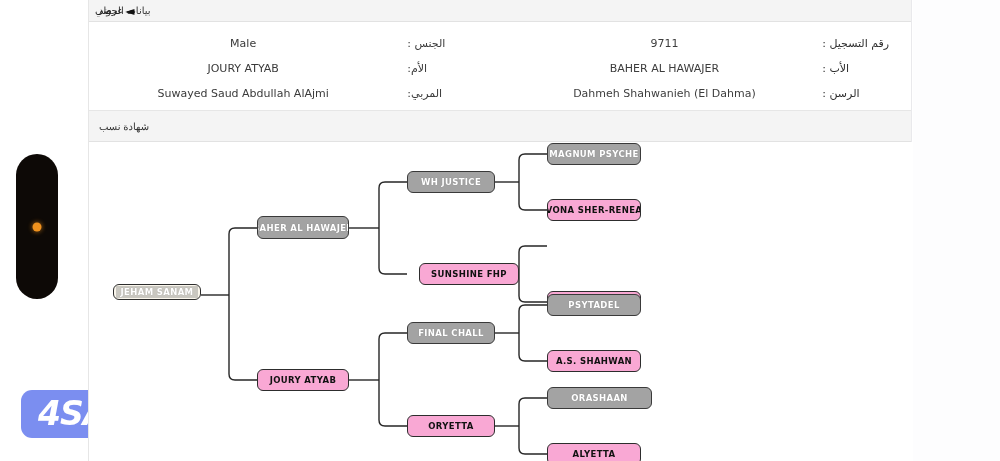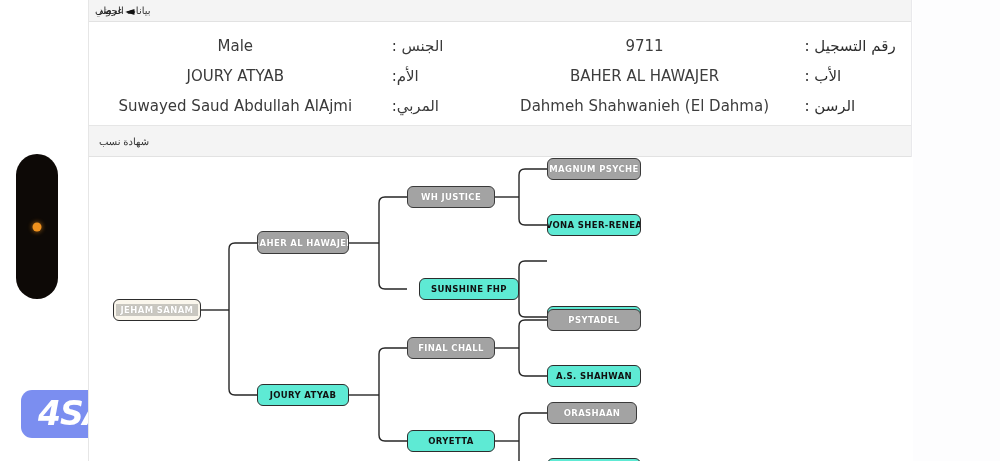--- a/index.html
+++ b/index.html
@@ -127,21 +127,21 @@
   }
 
   
   .info-table {
     width: 100%;
     border-collapse: collapse;
     direction: rtl;
     margin-top: 9px;
   }
   .info-table td {
-    font-size: 15px;
+    font-size: 11px;
     color: #3a3a3a;
     padding: 6px 0;
     font-family: "DejaVu Sans", sans-serif;
     white-space: nowrap;
   }
   td.lbl {
     width: 10%;
     text-align: left;
     padding-left: 14px;
     color: #2e2e2e;
@@ -190,21 +190,21 @@
     white-space: nowrap;
     overflow: hidden;
   }
   .node.male {
     background: #a3a3a3;
     color: #ffffff;
     border-color: #3a3a3a;
     text-shadow: 0 0 1px rgba(0,0,0,.25);
   }
   .node.female {
-    background: #5eead4;
+    background: #f9a8d4;
     color: #111111;
     border-color: #2d2d2d;
   }
   .node.root {
     background: #faf6ec;
     border-color: #2d2d2d;
   }
   .node.root .root-label {
     background: #c9c7c0;
     color: #ffffff;
@@ -299,21 +299,21 @@
           <path d="M 406 191 H 430"></path>
           <path d="M 430 191 V 169 Q 430 163 436 163 H 458"></path>
           <path d="M 430 191 V 213 Q 430 219 436 219 H 458"></path>
 
           <path d="M 406 284 H 430"></path>
           <path d="M 430 284 V 262 Q 430 256 436 256 H 458"></path>
           <path d="M 430 284 V 306 Q 430 312 436 312 H 458"></path>
         </g>
       </svg>
 
-      <div class="node root" style="left:24px; top:142px; width:88px; height:22px;">
+      <div class="node root" style="left:24px; top:142px; width:88px; height:16px;">
         <span class="root-label">JEHAM SANAM</span>
       </div>
 
       <div class="node male" style="left:168px; top:74px; width:92px; height:23px;">
         <span>BAHER AL HAWAJER</span>
       </div>
       <div class="node female" style="left:168px; top:227px; width:92px; height:22px;">
         <span>JOURY ATYAB</span>
       </div>
 
@@ -341,21 +341,21 @@
       </div>
 
       <div class="node male" style="left:458px; top:152px; width:0; height:0; border:0;"></div>
 
       <div class="node male" style="left:458px; top:152px; width:94px; height:22px;">
         <span>PSYTADEL</span>
       </div>
       <div class="node female" style="left:458px; top:208px; width:94px; height:22px;">
         <span>A.S. SHAHWAN</span>
       </div>
-      <div class="node male" style="left:458px; top:245px; width:90px; height:22px;">
+      <div class="node male" style="left:458px; top:245px; width:105px; height:22px;">
         <span>ORASHAAN</span>
       </div>
       <div class="node female" style="left:458px; top:301px; width:94px; height:22px;">
         <span>ALYETTA</span>
       </div>
 
     </div>
   </div>
 </div>
 

